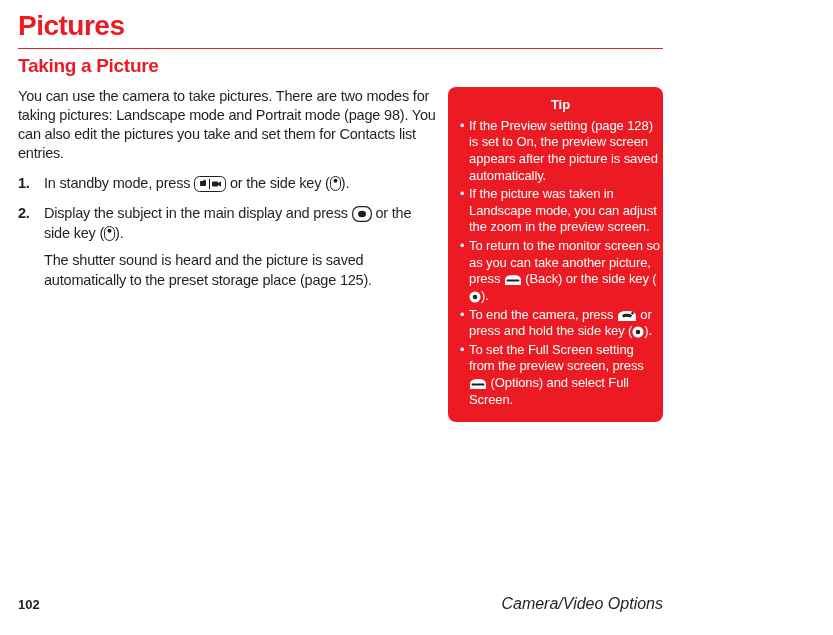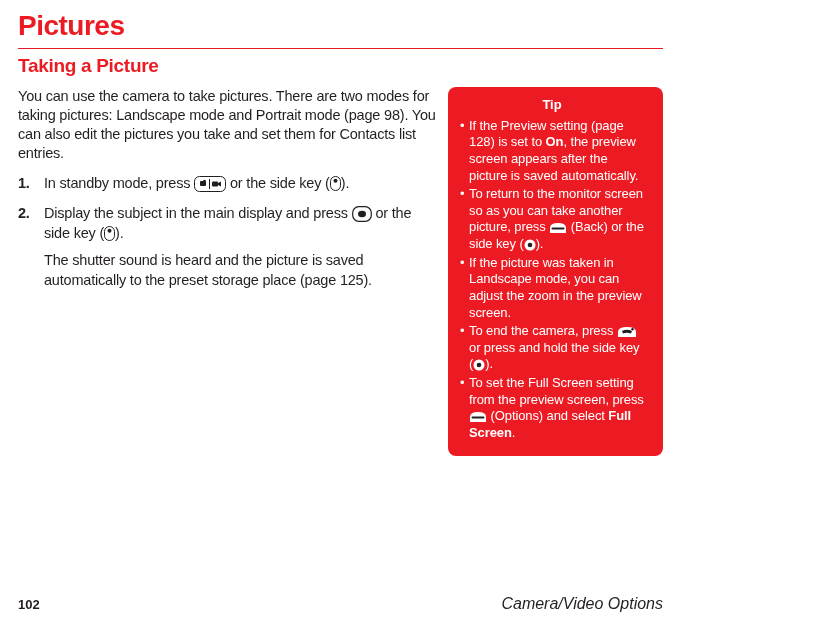--- a/index.html
+++ b/index.html
@@ -14,26 +14,26 @@
   .col-main { flex: 1; }
   .col-side { width: 215px; }
   
   .intro { font-size: 14.5px; line-height: 1.3; font-stretch: condensed; letter-spacing: -0.2px; margin-bottom: 12px; }
   
   .step { display: flex; font-size: 14.5px; line-height: 1.35; font-stretch: condensed; letter-spacing: -0.2px; margin-bottom: 10px; }
   .step-num { width: 26px; flex-shrink: 0; font-weight: bold; }
   .step-body { flex: 1; }
   .step-body p + p { margin-top: 8px; }
   
-  .tipbox { background: #ec1b23; color: #fff; border-radius: 8px; padding: 10px 19px 12px 12px; font-size: 13px; line-height: 1.28; font-stretch: condensed; letter-spacing: -0.1px; }
+  .tipbox { background: #ec1b23; color: #fff; border-radius: 8px; padding: 10px 2px 12px 12px; font-size: 13px; line-height: 1.28; font-stretch: condensed; letter-spacing: -0.1px; }
   .tipbox .tiphead { text-align: center; font-weight: bold; margin-bottom: 4px; }
   .tipbox ul { list-style: none; }
   .tipbox li { position: relative; padding-left: 9px; margin-bottom: 2px; }
   .tipbox li::before { content: "•"; position: absolute; left: 0; top: 0; }
-  .tipbox b { font-weight: bold; }
+  .tipbox b { font-weight: normal; }
   
   .keyicon { display: inline-flex; vertical-align: -4px; }
   .keyicon.small { vertical-align: -3px; }
   
   .footer { position: absolute; left: 18px; right: 18px; bottom: 22px; display: flex; justify-content: space-between; align-items: baseline; font-stretch: condensed; }
   .footer .pageno { font-weight: bold; font-size: 13px; }
   .footer .chapter { font-style: italic; font-size: 16px; }
 </style>
 </head>
 <body>
@@ -92,34 +92,34 @@
     </div>
 
     <div class="col-side">
       <div class="tipbox">
         <div class="tiphead">Tip</div>
         <ul>
           <li>
             <span>If the Preview setting (page 128) is set to </span><b>On</b><span>, the preview screen appears after the picture is saved automatically.</span>
           </li>
           <li>
+            <span>If the picture was taken in Landscape mode, you can adjust the zoom in the preview screen.</span>
+          </li>
+          <li>
             <span>To return to the monitor screen so as you can take another picture, press </span><span class="keyicon small">
                 <svg width="18" height="12" viewBox="0 0 18 12">
                   <path d="M1 6 Q1 1 9 1 Q17 1 17 6 L17 11 L1 11 Z" fill="#fff"></path>
                   <path d="M3.5 6.5 L14.5 6.5" stroke="#231f20" stroke-width="2" stroke-linecap="round"></path>
                 </svg>
               </span><span> (Back) or the side key (</span><span class="keyicon small">
                 <svg width="12" height="12" viewBox="0 0 12 12">
                   <circle cx="6" cy="6" r="5.5" fill="#fff"></circle>
                   <circle cx="6" cy="6" r="2.3" fill="#231f20"></circle>
                 </svg>
               </span><span>).</span>
-          </li>
-          <li>
-            <span>If the picture was taken in Landscape mode, you can adjust the zoom in the preview screen.</span>
           </li>
           <li>
             <span>To end the camera, press </span><span class="keyicon small">
                 <svg width="20" height="12" viewBox="0 0 20 12">
                   <path d="M1 6 Q1 1 10 1 Q19 1 19 6 L19 11 L1 11 Z" fill="#fff"></path>
                   <path d="M5 5 Q10 2.5 15 5 L14 7.5 Q10 5.8 6 7.5 Z" fill="#231f20"></path>
                   <circle cx="15.5" cy="3.2" r="1.2" fill="#231f20"></circle>
                 </svg>
               </span><span> or press and hold the side key (</span><span class="keyicon small">
                 <svg width="12" height="12" viewBox="0 0 12 12">

